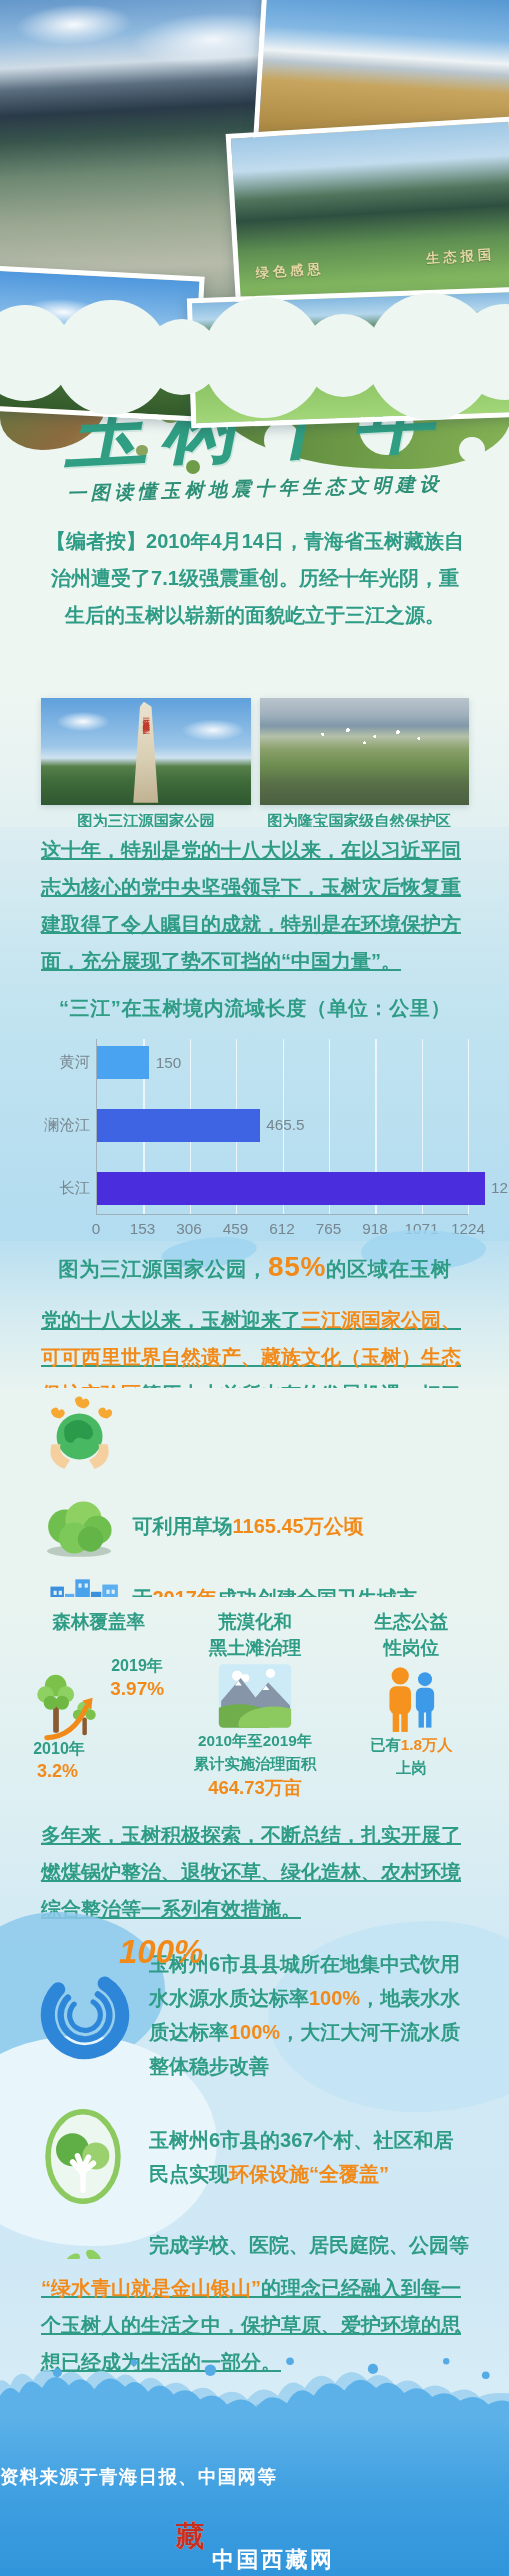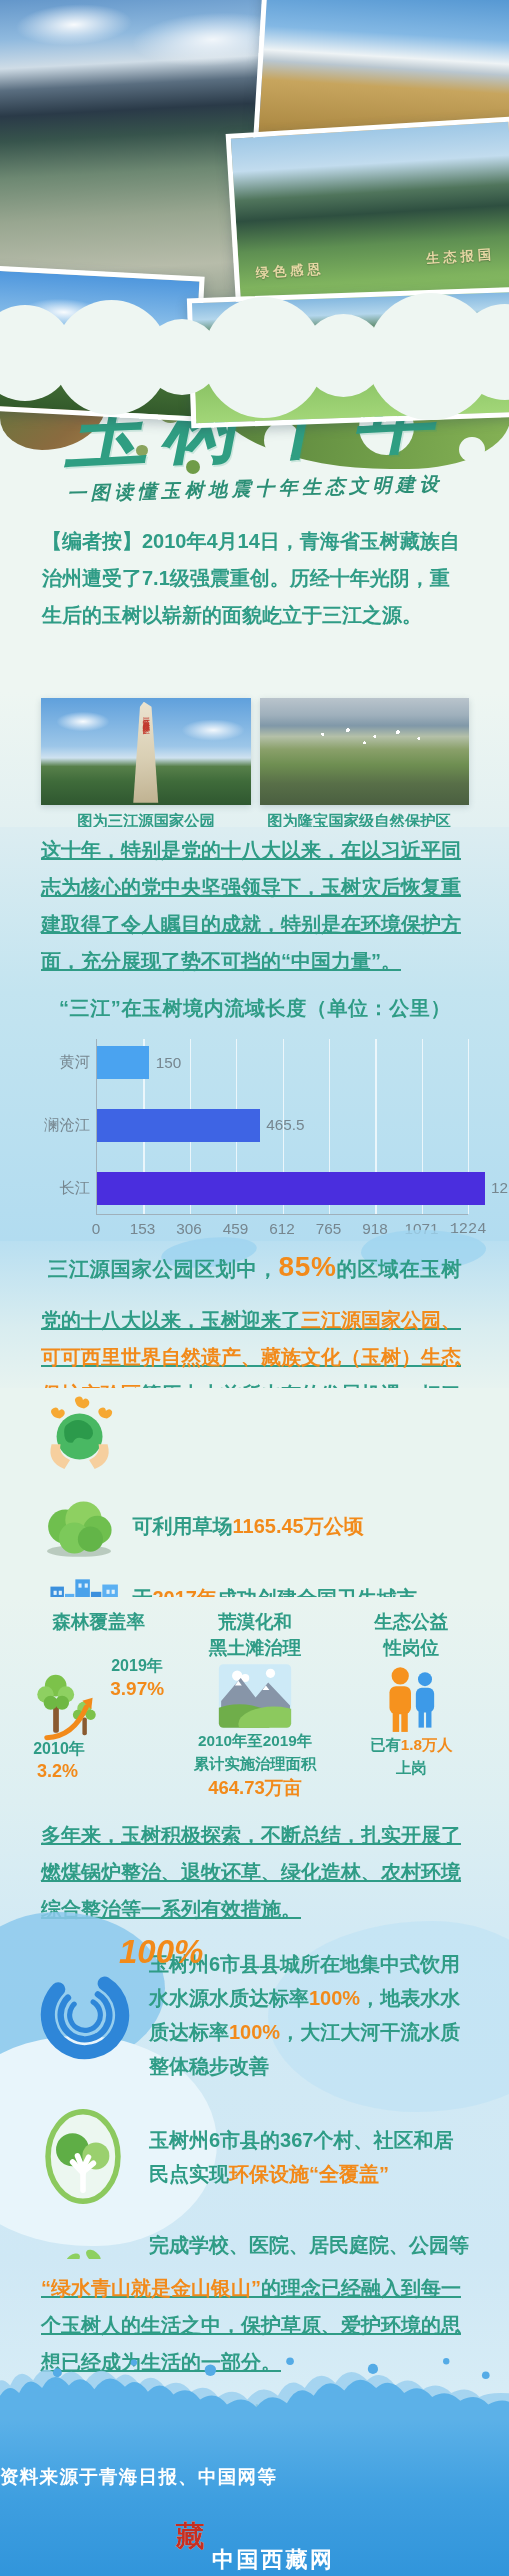--- a/index.html
+++ b/index.html
@@ -41,21 +41,21 @@
   .fh1{right:96px;top:33px;width:55px;height:55px;}
   .fh2{right:210px;top:55px;width:36px;height:36px;}
   .fh3{right:25.5px;top:70px;width:25.5px;height:25.5px;}
   .left-blob{position:absolute;left:0;top:-2.5px;width:107px;height:82px;background:linear-gradient(140deg,#5d7a3e,#8a6b3f 70%,#a07b46);border-radius:0 0 70% 45%;}
   .drip{position:absolute;border-radius:50%;}
   .d1{left:157px;top:25.5px;width:27px;height:27px;background:#7f9a55;}
   .d2{left:136px;top:74px;width:11.5px;height:11.5px;background:#8aa45e;}
   .d3{right:310px;top:89px;width:14px;height:14px;background:#6f9c48;}
   .main-title{margin:16.6px 0 0;text-align:center;font-size:83px;line-height:1.25;font-weight:bold;font-style:italic;color:#2f9e82;letter-spacing:12.7px;transform:rotate(-3deg);font-family:"DejaVu Serif","Liberation Serif",serif;text-shadow:1.3px 1.9px 0 rgba(47,158,130,.18);}
   .subtitle{margin-top:1.3px;text-align:center;font-size:19px;font-weight:bold;font-style:italic;color:#2c8f76;letter-spacing:4.5px;transform:rotate(-1.5deg);font-family:"DejaVu Serif","Liberation Serif",serif;}
-  .editor-note{margin:21.7px 42px 0;font-size:20px;line-height:37px;font-weight:bold;color:#2f9c86;}
+  .editor-note{margin:21.7px 42px 0;font-size:20px;line-height:37px;font-weight:bold;color:#2f9c86;text-align:center;}
 
   
   .sec-photos{height:135px;background:linear-gradient(180deg,#eef6f2,#e2f0f1);}
   .photo-strip{display:flex;gap:9px;padding:6.4px 41px 0;}
   .photo-card{position:relative;width:210px;height:107px;overflow:hidden;box-shadow:0 1.9px 6.4px rgba(50,80,100,.2);}
   .pc-left{background:
       radial-gradient(ellipse 38px 14px at 20% 22%, rgba(255,255,255,.95), rgba(255,255,255,0) 70%),
       radial-gradient(ellipse 45px 15.3px at 82% 30%, rgba(255,255,255,.9), rgba(255,255,255,0) 70%),
       linear-gradient(180deg,#5fa0dc 0%,#9cc6e8 45%,#cfe2f0 56%,#57804a 64%,#3f6b3a 78%,#2f5730 100%);}
   .monument{position:absolute;left:50%;top:3.8px;width:48px;height:101px;margin-left:-24px;
@@ -239,21 +239,21 @@
         </div>
       <div class="ticks" id="chart-ticks">
           <span class="tick" style="left: 0%;">0</span>
           <span class="tick" style="left: 12.5%;">153</span>
           <span class="tick" style="left: 25%;">306</span>
           <span class="tick" style="left: 37.5%;">459</span>
           <span class="tick" style="left: 50%;">612</span>
           <span class="tick" style="left: 62.5%;">765</span>
           <span class="tick" style="left: 75%;">918</span>
           <span class="tick" style="left: 87.5%;">1071</span>
-          <span class="tick" style="left: 100%; font-family: Liberation Mono, monospace;">1224</span>
+          <span class="tick" style="left: 100%;">1224</span>
         </div>
       <div class="legend" id="chart-legend">
           <div class="leg-item">
             <span class="dot" style="background: rgb(74, 163, 240);"></span>
             <span>黄河</span>
           </div>
           <div class="leg-item">
             <span class="dot" style="background: rgb(62, 100, 228);"></span>
             <span>澜沧江</span>
           </div>
@@ -261,21 +261,21 @@
             <span class="dot" style="background: rgb(74, 46, 222);"></span>
             <span>长江</span>
           </div>
         </div>
     </div>
   </div>
 
   <div class="sec sec-callout">
     <div class="blob ba"></div>
     <div class="blob bb"></div>
-    <div class="callout"><span class="seg-g">三江源国家公园区划中，</span><span class="seg-o seg-big">85%</span><span class="seg-g">的区域在玉树</span></div>
+    <div class="callout"><span class="seg-g">图为三江源国家公园，</span><span class="seg-o seg-big">85%</span><span class="seg-g">的区域在玉树</span></div>
     <p class="para"><span class="seg-g">党的十八大以来，玉树迎来了</span><span class="seg-o">三江源国家公园、可可西里世界自然遗产、藏族文化（玉树）生态保护实验区</span><span class="seg-g">等历史上前所未有的发展机遇，把习近平生态文明思想转化为国家公园示范省建设的新实践。</span></p>
   </div>
 
   <div class="sec sec-icons1">
     <div class="icon-row r1">
       <div class="icon-box">
         <svg width="84" height="96" viewBox="0 0 150 150">
           <path d="M28 36 q-7-9 2-13 q7-3 9 5 q6-6 10 1 q3 7-8 13 q-11-2-13-6z" fill="#f6a832"></path>
           <path d="M70 16 q-6-10 3-13 q8-2 9 6 q7-6 11 2 q3 8-9 13 q-12-2-14-8z" fill="#f6a832"></path>
           <path d="M112 36 q-6-9 2-13 q8-3 9 5 q7-6 11 1 q2 8-9 13 q-11-2-13-6z" fill="#f6a832"></path>

